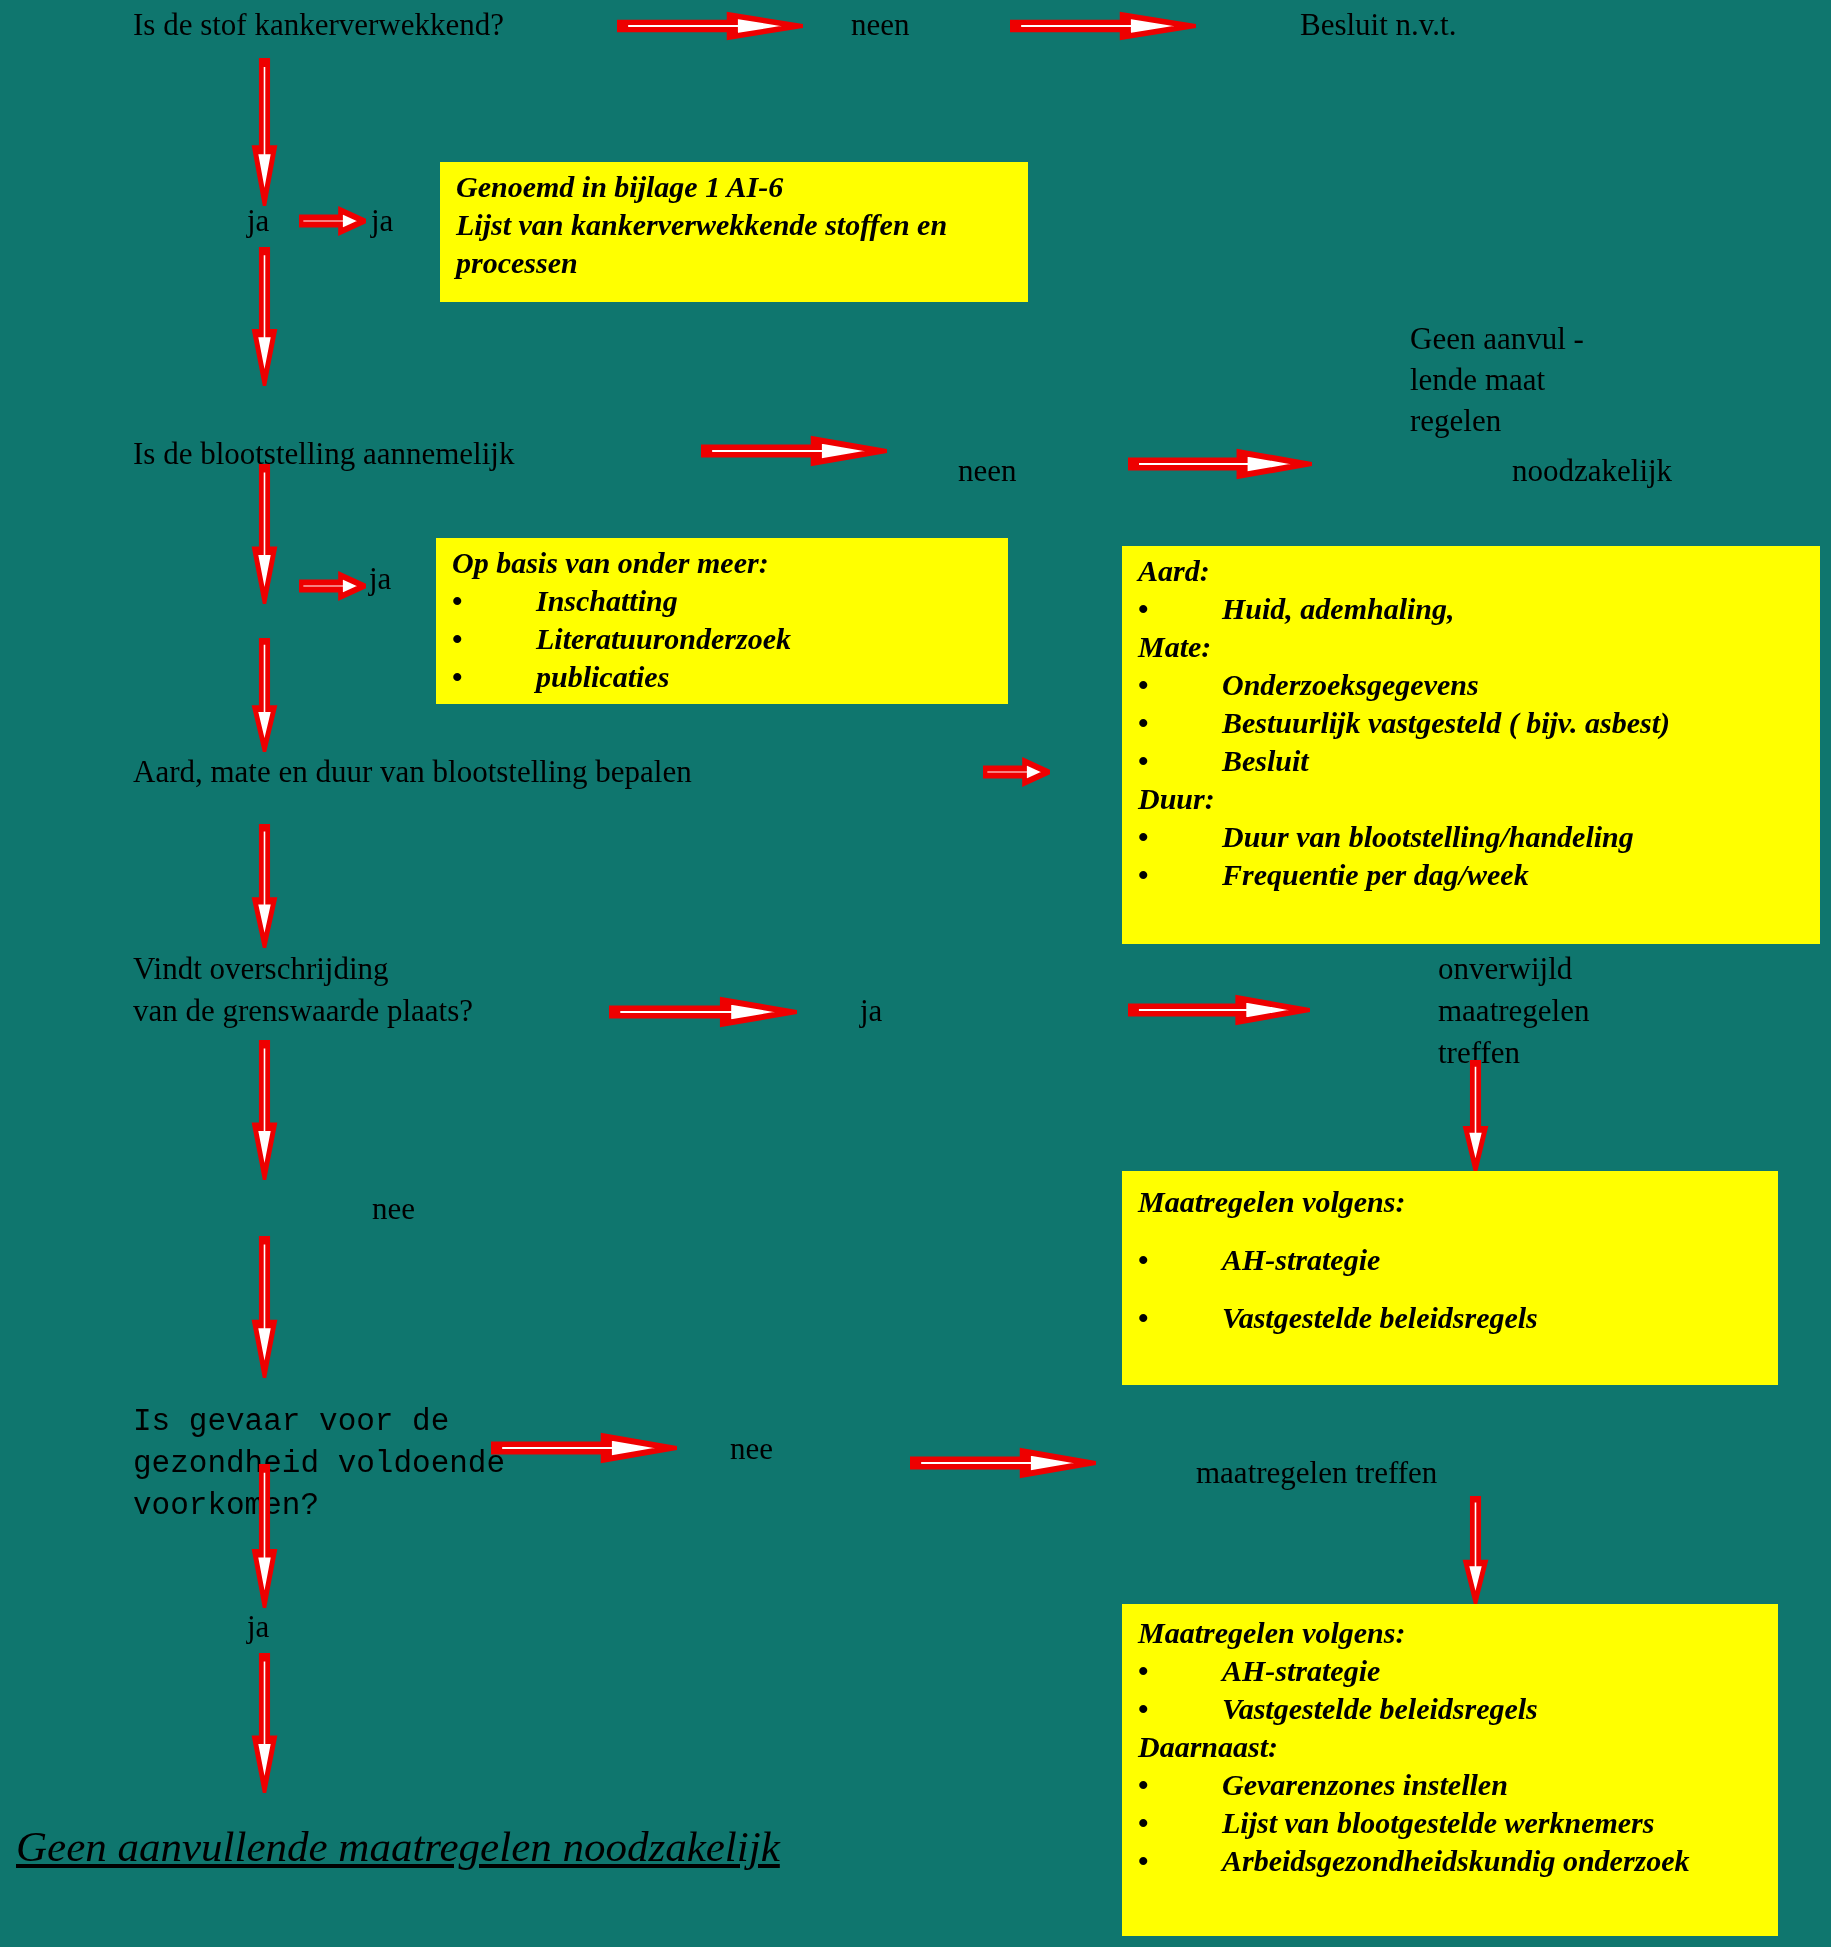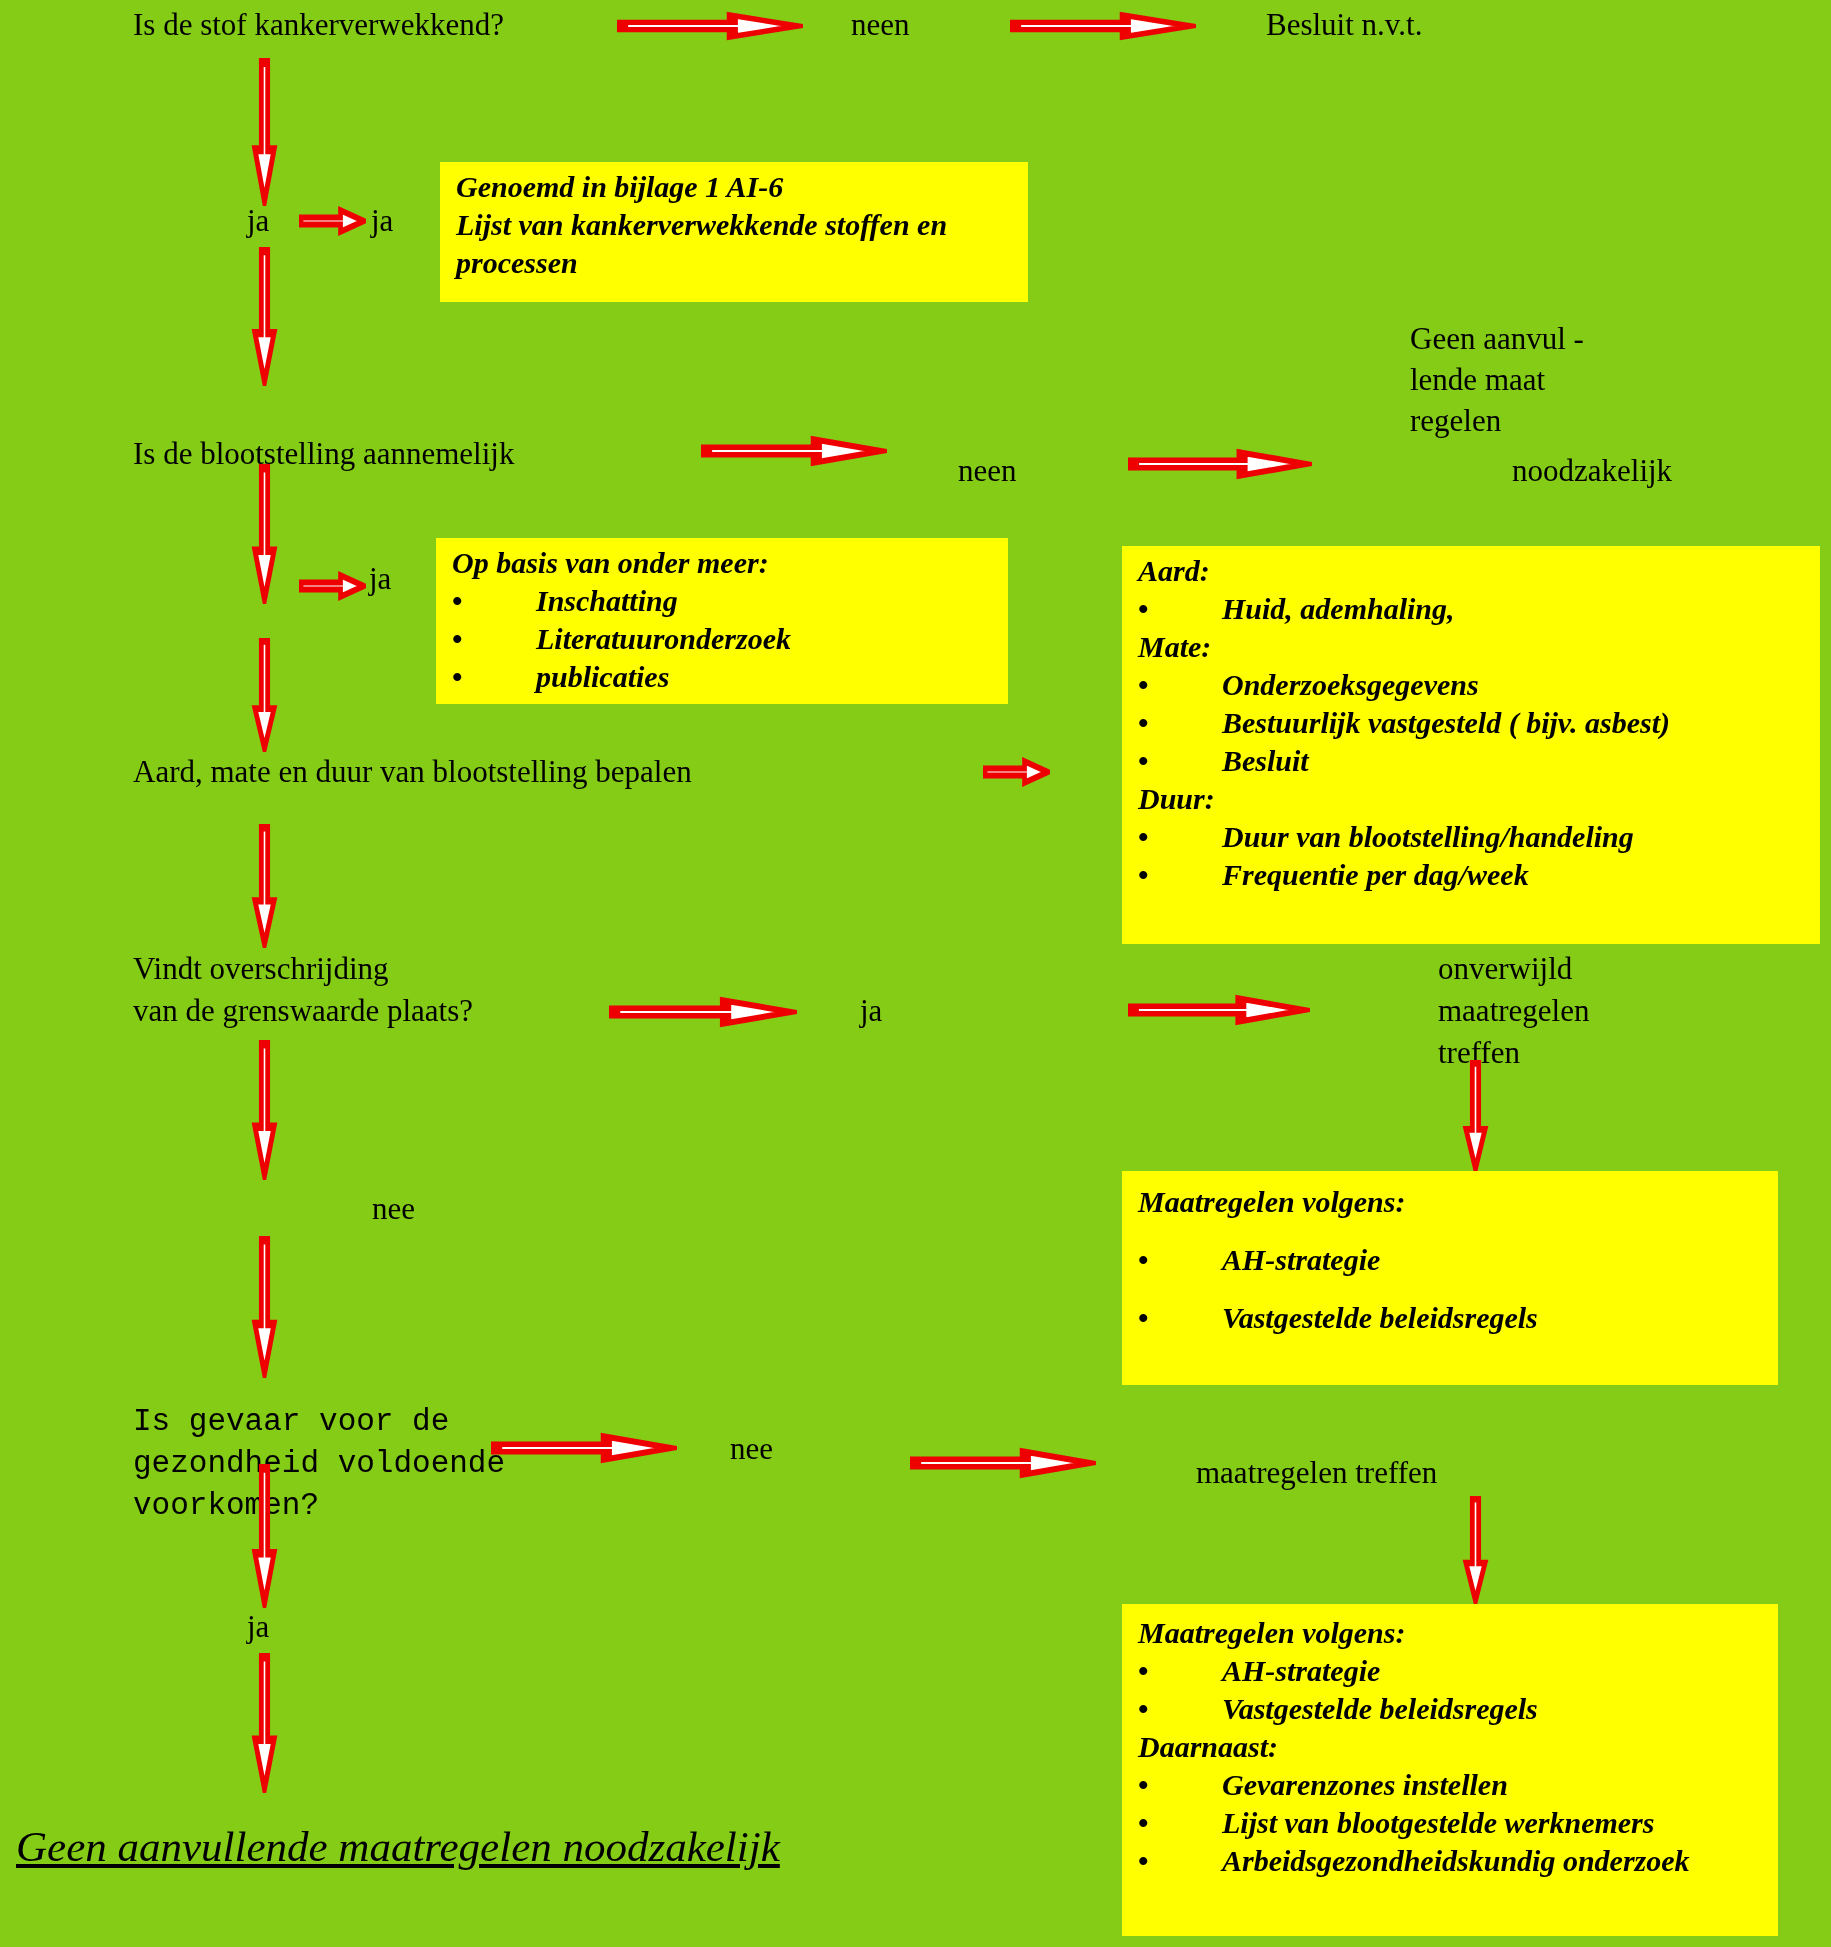--- a/index.html
+++ b/index.html
@@ -1,17 +1,17 @@
 <!DOCTYPE html>
 <html><head>
 <meta charset="utf-8">
 <style>
   html,body { margin:0; padding:0; background:#ffffff; }
   #canvas {
-    position:relative; width:1831px; height:1947px; background:#84cc16;
+    position:relative; width:1831px; height:1947px; background:#0f766e;
     font-family:"Liberation Serif", serif; color:#000; overflow:hidden;
   }
   .t {
     position:absolute; font-size:31px; line-height:42px; white-space:pre;
     color:#000;
   }
   .t.small-lh { line-height:41px; }
   .t.final {
     font-size:43px; font-style:italic; line-height:50px;text-decoration:underline;
   }
@@ -36,21 +36,21 @@
     <svg viewBox="0 0 100 34" preserveAspectRatio="none">
         <path d="M3,13 H62 V5 L97,17 L62,29 V21 H3 Z" fill="#ffffff" stroke="#ee0000" stroke-width="6" stroke-linejoin="miter"></path>
       </svg>
   </div>
   <div class="t" style="left:851px; top:4px;">neen</div>
   <div class="arrow" style="left:1010px; top:11px; width:186px; height:30px;">
     <svg viewBox="0 0 100 34" preserveAspectRatio="none">
         <path d="M3,13 H62 V5 L97,17 L62,29 V21 H3 Z" fill="#ffffff" stroke="#ee0000" stroke-width="6" stroke-linejoin="miter"></path>
       </svg>
   </div>
-  <div class="t" style="left:1266px; top:4px;">Besluit n.v.t.</div>
+  <div class="t" style="left:1300px; top:4px;">Besluit n.v.t.</div>
 
   <div class="arrow" style="left:251px; top:58px;  width:27px; height:148px;">
     <svg viewBox="0 0 34 100" preserveAspectRatio="none">
         <path d="M13,3 V62 H5 L17,97 L29,62 H21 V3 Z" fill="#ffffff" stroke="#ee0000" stroke-width="6" stroke-linejoin="miter"></path>
       </svg>
   </div>
   <div class="t" style="left:247px; top:200px;">ja</div>
   <div class="arrow" style="left:299px; top:206px; width:67px; height:30px;">
     <svg viewBox="0 0 100 34" preserveAspectRatio="none">
         <path d="M3,13 H62 V5 L97,17 L62,29 V21 H3 Z" fill="#ffffff" stroke="#ee0000" stroke-width="7" stroke-linejoin="miter"></path>

